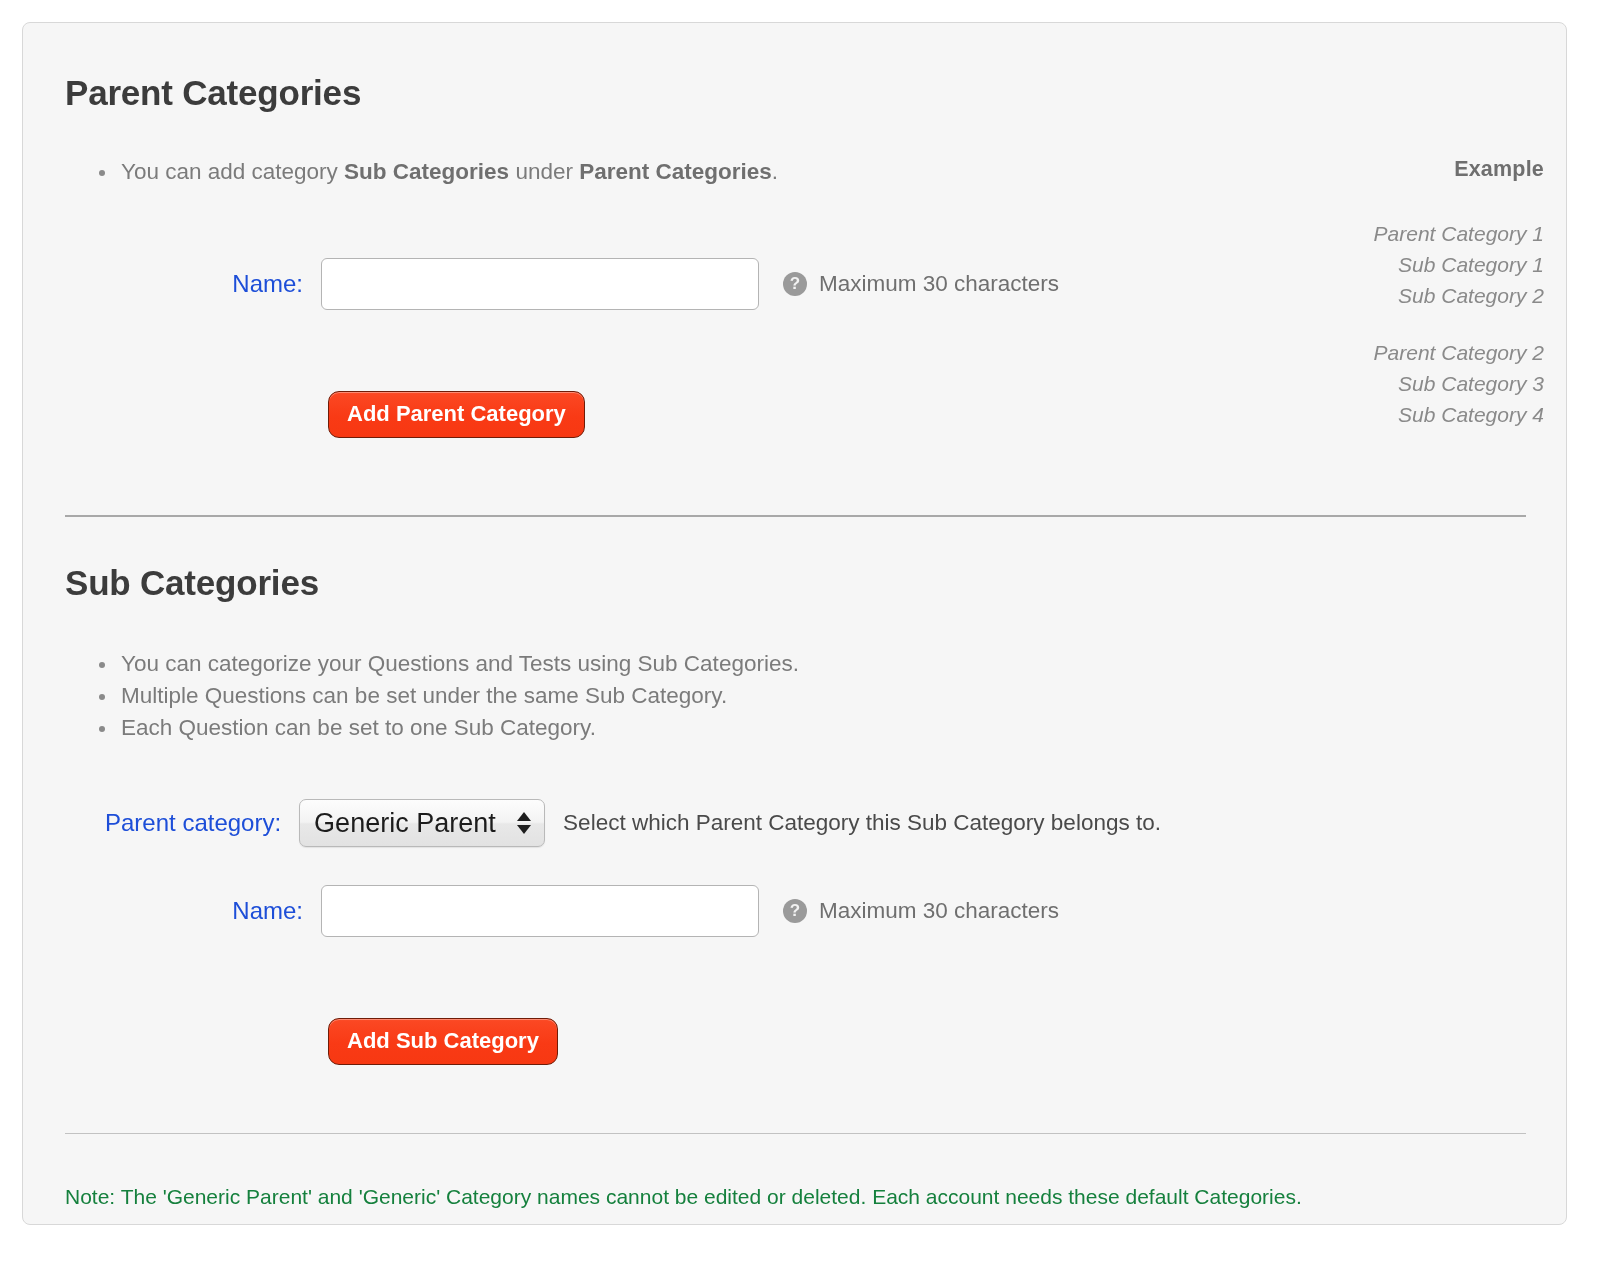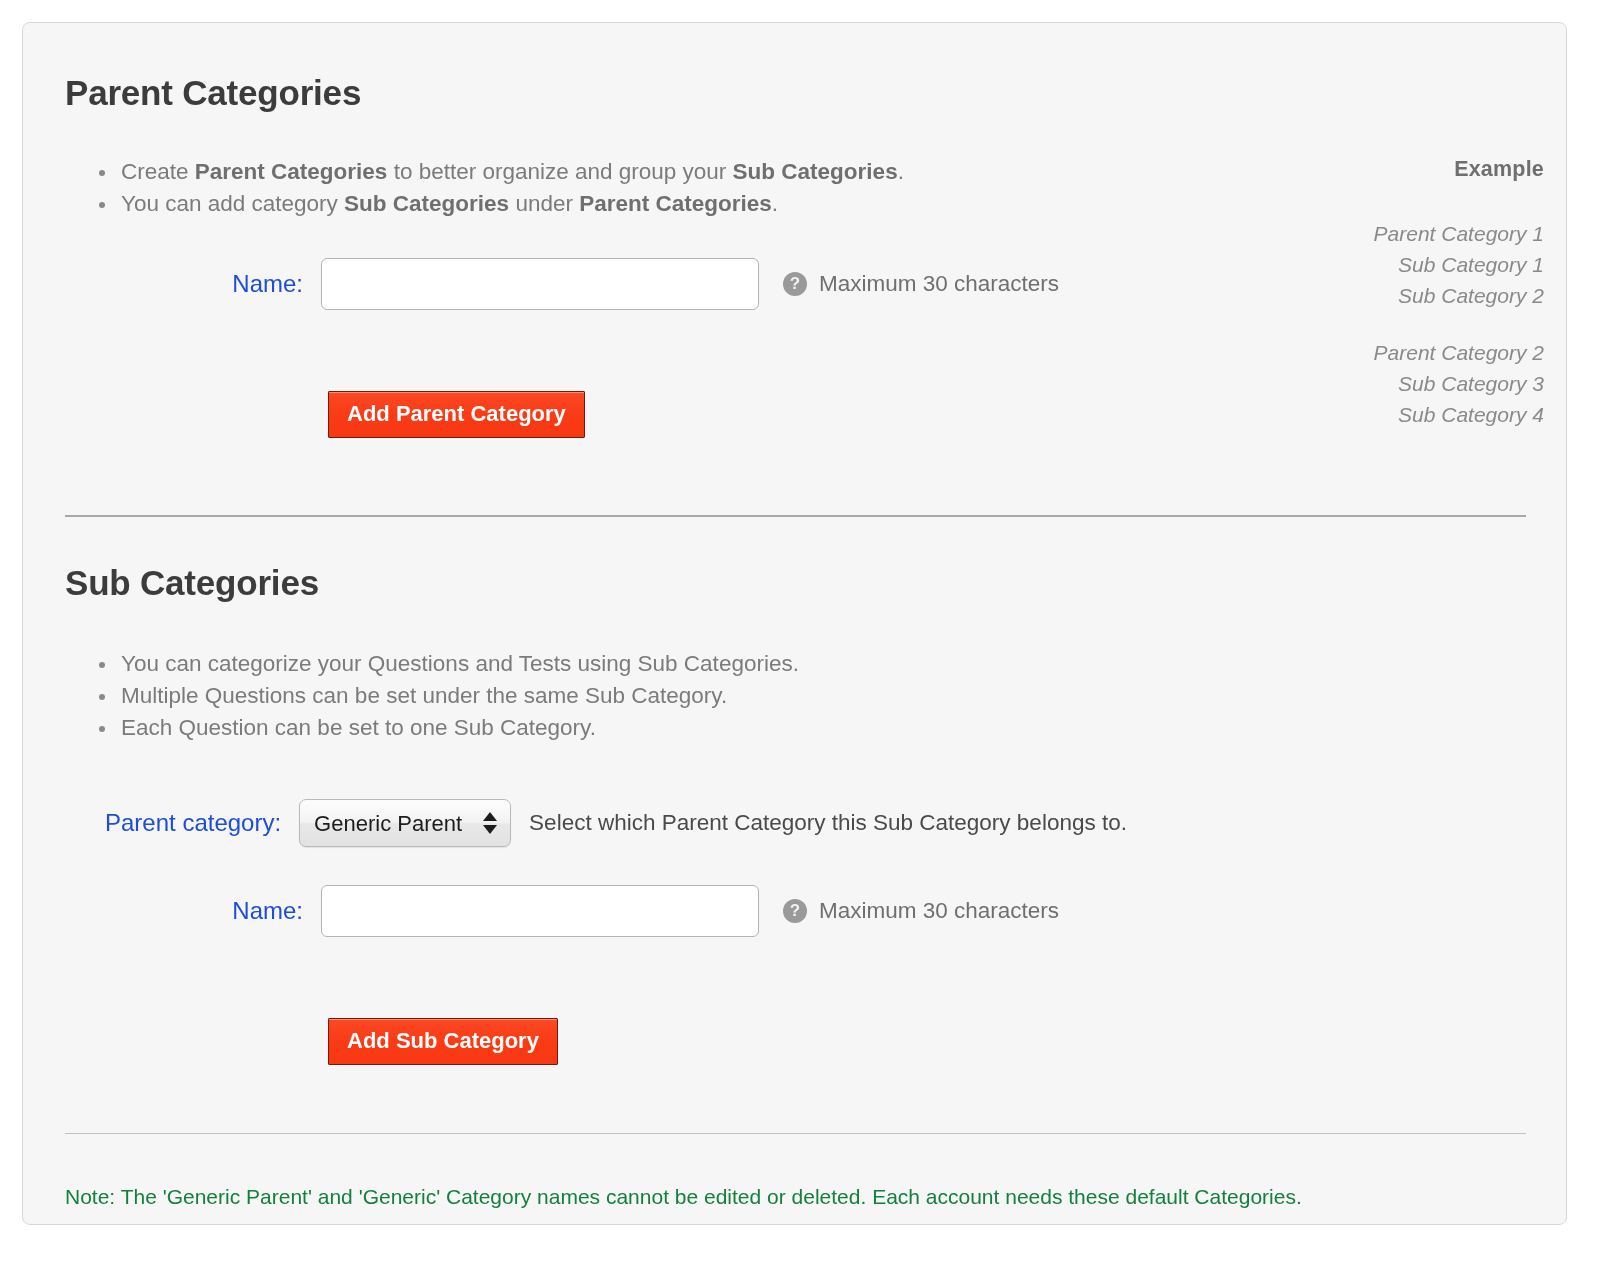--- a/index.html
+++ b/index.html
@@ -139,21 +139,21 @@
     font-size: 22.5px;
     color: #6f6f6f;
     white-space: nowrap;
   }
 
   
   .btn-red {
     display: inline-block;
     background: linear-gradient(to bottom, #fb4e2a 0%, #fb4722 6%, #f93a15 55%, #f73812 100%);
     border: 1px solid #6f1c08;
-    border-radius: 1px;
+    border-radius: 11px;
     color: #ffffff;
     font-size: 22px;
     font-weight: bold;
     font-family: "Liberation Sans", sans-serif;
     padding: 11px 18px 12px 18px;
     cursor: pointer;
     box-shadow: inset 0 1px 0 rgba(255,255,255,0.35);
     line-height: 1;
   }
 
@@ -161,21 +161,21 @@
   .select-wrap {
     position: relative;
     display: inline-block;
   }
   .sel {
     -webkit-appearance: none;
     appearance: none;
     background: linear-gradient(to bottom, #fdfdfd 0%, #f3f3f3 48%, #e8e8e8 52%, #e2e2e2 100%);
     border: 1px solid #b9b9b9;
     border-radius: 7px;
-    font-size: 22px;
+    font-size: 27px;
     font-family: "Liberation Sans", sans-serif;
     color: #1c1c1c;
     height: 48px;
     padding: 0 48px 0 14px;
     outline: none;
     cursor: pointer;
     box-shadow: 0 1px 1px rgba(0,0,0,0.08);
   }
   .sel-arrows {
     position: absolute;
@@ -228,21 +228,20 @@
   }
 </style>
 </head>
 <body>
 
 <div class="panel">
 
   <h2 class="section-title parent-title">Parent Categories</h2>
 
   <ul class="bullets parent-bullets">
-    <li><span>Create </span><b>Parent Categories</b><span> to better organize and group your </span><b>Sub Categories</b><span>.</span></li>
     <li><span>You can add category </span><b>Sub Categories</b><span> under </span><b>Parent Categories</b><span>.</span></li>
   </ul>
 
   <div class="example">
     <div class="ex-head">Example</div>
     <div class="ex-line">Parent Category 1</div>
     <div class="ex-line">Sub Category 1</div>
     <div class="ex-line">Sub Category 2</div>
     <div class="ex-gap"></div>
     <div class="ex-line">Parent Category 2</div>

